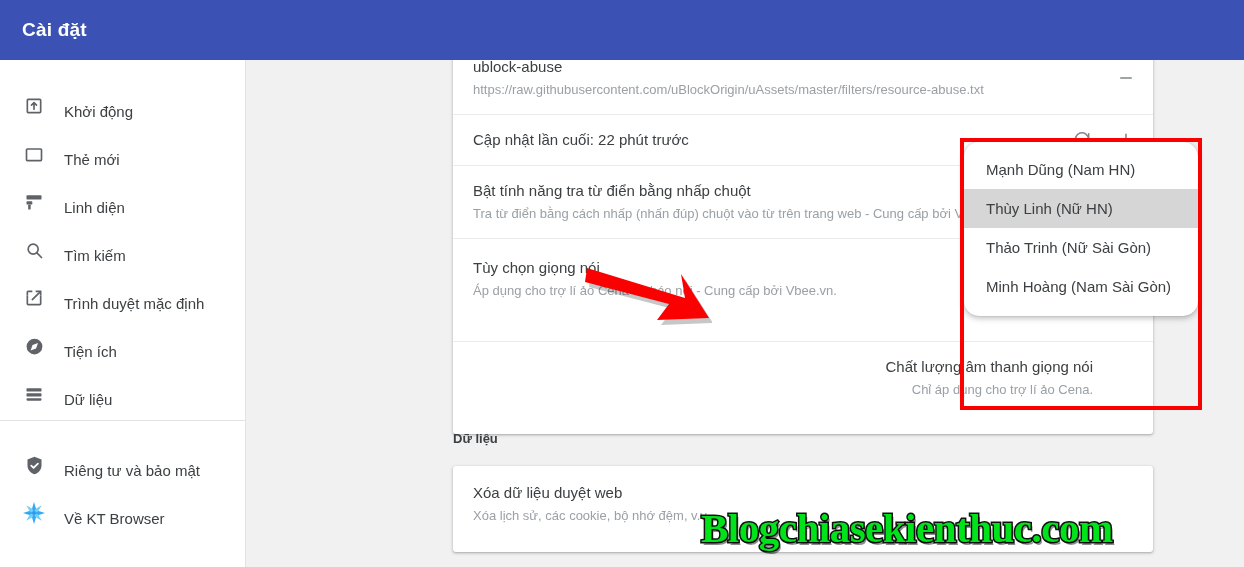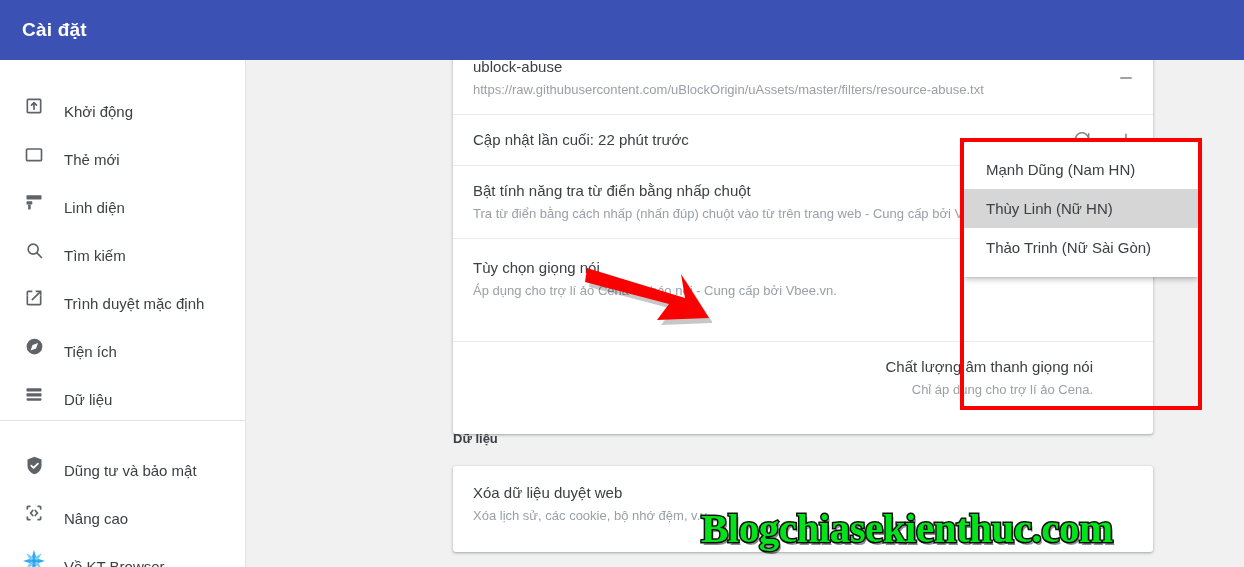--- a/index.html
+++ b/index.html
@@ -114,20 +114,21 @@
 
   
   .dropdown {
     position: absolute;
     left: 718px; top: 82px;
     width: 234px;
     background: #ffffff;
     box-shadow: 0 2px 6px rgba(0,0,0,.28), 0 0 0 1px rgba(0,0,0,.04);
     padding: 8px 0 10px 0;
     z-index: 60;
+    border-radius: 15px;
   }
   .dd-item {
     padding: 11px 0 11px 22px;
     font-size: 15px; color: #3c4043;
     cursor: pointer; white-space: nowrap;
   }
   .dd-item.selected { background: #d6d6d6; }
 
   
   .annot-box {
@@ -251,32 +252,23 @@
 
     <div class="nav-divider"></div>
 
     <div class="nav-item">
       <span class="nav-icon">
         <svg width="21" height="21" viewBox="0 0 24 24" fill="currentColor">
           <path d="M12 2l8 3v7c0 5-3.4 8.6-8 10-4.6-1.4-8-5-8-10V5z"></path>
           <path d="M8.3 12.2l2.6 2.6 5-5" stroke="#ffffff" stroke-width="2" fill="none" stroke-linecap="round" stroke-linejoin="round"></path>
         </svg>
       </span>
-      <span class="nav-label">Dũng tư và bảo mật</span>
-    </div>
-
-    <div class="nav-item">
-      <span class="nav-icon">
-        <svg width="20" height="20" viewBox="0 0 24 24" fill="none" stroke="currentColor" stroke-width="2.1" stroke-linecap="round">
-          <path d="M7 4H5a1 1 0 0 0-1 1v2M7 20H5a1 1 0 0 1-1-1v-2M17 4h2a1 1 0 0 1 1 1v2M17 20h2a1 1 0 0 0 1-1v-2"></path>
-          <path d="M10.5 9L8 12l2.5 3M13.5 9L16 12l-2.5 3"></path>
-        </svg>
-      </span>
-      <span class="nav-label">Nâng cao</span>
-    </div>
+      <span class="nav-label">Riêng tư và bảo mật</span>
+    </div>
+
 
     <div class="nav-item">
       <span class="nav-icon">
         <svg width="24" height="24" viewBox="0 0 24 24">
           <g fill="#35a8f0">
             <path d="M12 1l2.2 7.2L12 11 9.8 8.2z"></path>
             <path d="M12 23l-2.2-7.2L12 13l2.2 2.8z"></path>
             <path d="M1 12l7.2-2.2L11 12l-2.8 2.2z"></path>
             <path d="M23 12l-7.2 2.2L13 12l2.8-2.2z"></path>
           </g>
@@ -350,20 +342,21 @@
       <div class="row-title">Xóa dữ liệu duyệt web</div>
       <div class="row-sub">Xóa lịch sử, các cookie, bộ nhớ đệm, v.v.</div>
     </section>
 
     <div class="section-head-faint">&nbsp;</div>
 
     <div class="dropdown">
       <div class="dd-item">Mạnh Dũng (Nam HN)</div>
       <div class="dd-item selected">Thùy Linh (Nữ HN)</div>
       <div class="dd-item">Thảo Trinh (Nữ Sài Gòn)</div>
+      <div class="dd-item">Minh Hoàng (Nam Sài Gòn)</div>
     </div>
 
     <div class="annot-box"></div>
 
     <div class="annot-arrow">
       <svg width="130" height="78" viewBox="0 0 130 78">
         <g transform="translate(3,4)">
           <path d="M2 8 L100 38 L96 14 L124 58 L72 60 L84 44 L0 22 Z" fill="rgba(0,0,0,0.22)" transform="translate(4,5)"></path>
           <path d="M2 8 L100 38 L96 14 L124 58 L72 60 L84 44 L0 22 Z" fill="#fb0000"></path>
         </g>

